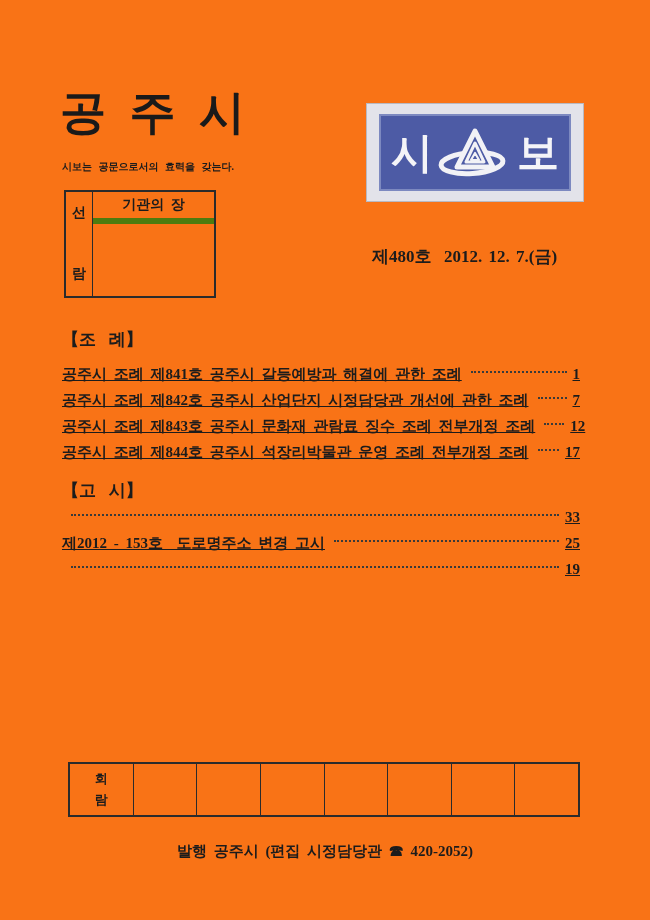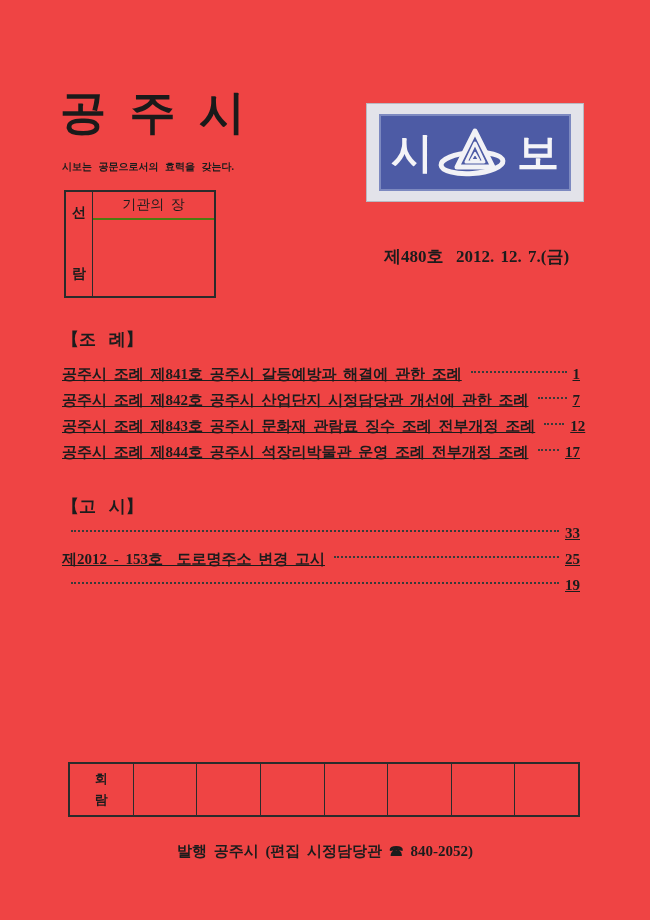--- a/index.html
+++ b/index.html
@@ -1,19 +1,19 @@
 <!DOCTYPE html>
 <html><head>
 <meta charset="utf-8">
 <style>
   html,body{margin:0;padding:0;background:#fff;}
   .page{
     position:relative;
     width:650px;height:920px;
-    background:#ef4444;
+    background:#f97316;
     font-family:"Liberation Serif","DejaVu Serif",serif;
     color:#1c1c1c;
     overflow:hidden;
   }
   
   .doc-title{
     position:absolute;left:60px;top:82px;
     font-size:46px;font-weight:700;letter-spacing:3px;
     word-spacing:6px;color:#1a1a1a;white-space:pre;
   }
@@ -27,22 +27,22 @@
     border:2px solid #2b2b2b;display:flex;box-sizing:border-box;
   }
   .seonlam .left-col{
     width:27px;border-right:1px solid #2b2b2b;
     display:flex;flex-direction:column;justify-content:space-between;
     align-items:center;padding:12px 0 13px;font-size:14px;font-weight:700;
     box-sizing:border-box;
   }
   .seonlam .right-col{flex:1;display:flex;flex-direction:column;}
   .seonlam .head-cell{
-    height:26px;border-bottom:2px solid #4d7c0f;
-    text-align:center;font-size:14px;font-weight:400;
+    height:26px;border-bottom:6px solid #4d7c0f;
+    text-align:center;font-size:14px;font-weight:700;
     line-height:25px;word-spacing:3px;white-space:pre;
   }
   .seonlam .blank-cell{flex:1;}
   
   .stamp{
     position:absolute;left:366px;top:103px;width:218px;height:99px;
     background:#e3e3ea;border:1px solid #b9b9c2;box-sizing:border-box;
     display:flex;align-items:center;justify-content:center;
   }
   .stamp-plate{
@@ -53,31 +53,31 @@
   }
   .stamp-char{
     color:#f4f4f8;font-size:42px;font-weight:700;
     font-family:"Liberation Sans","DejaVu Sans",sans-serif;
     line-height:1;
   }
   .stamp-logo{width:78px;height:58px;}
   
   .issue-line{
     position:absolute;left:372px;top:245px;
-    font-size:17px;font-weight:700;white-space:pre;word-spacing:2px;margin-left:12px;
+    font-size:17px;font-weight:700;white-space:pre;word-spacing:2px;
   }
   
   .toc{
     position:absolute;left:62px;top:327px;width:518px;
   }
   .toc-heading{
     font-size:17px;font-weight:700;line-height:26px;white-space:pre;
     margin-bottom:8px;
   }
-  .toc-heading.second{margin-top:29px;margin-bottom:0;}
+  .toc-heading.second{margin-top:13px;margin-bottom:0;}
   .toc-item{
     display:flex;align-items:center;
     font-size:15px;font-weight:700;line-height:26px;
     word-spacing:3px;
     text-decoration:underline;
   }
   .toc-text{white-space:pre;}
   .leader{
     flex:1;border-bottom:2px dotted #3a3a3a;
     margin:0 6px 5px 9px;min-width:20px;
@@ -185,15 +185,15 @@
     </div>
     <div class="cell"></div>
     <div class="cell"></div>
     <div class="cell"></div>
     <div class="cell"></div>
     <div class="cell"></div>
     <div class="cell"></div>
     <div class="cell"></div>
   </div>
 
-  <div class="footer-line">발행 공주시 (편집 시정담당관 ☎ 840-2052)</div>
+  <div class="footer-line">발행 공주시 (편집 시정담당관 ☎ 420-2052)</div>
 
 </div>
 
 </body></html>

